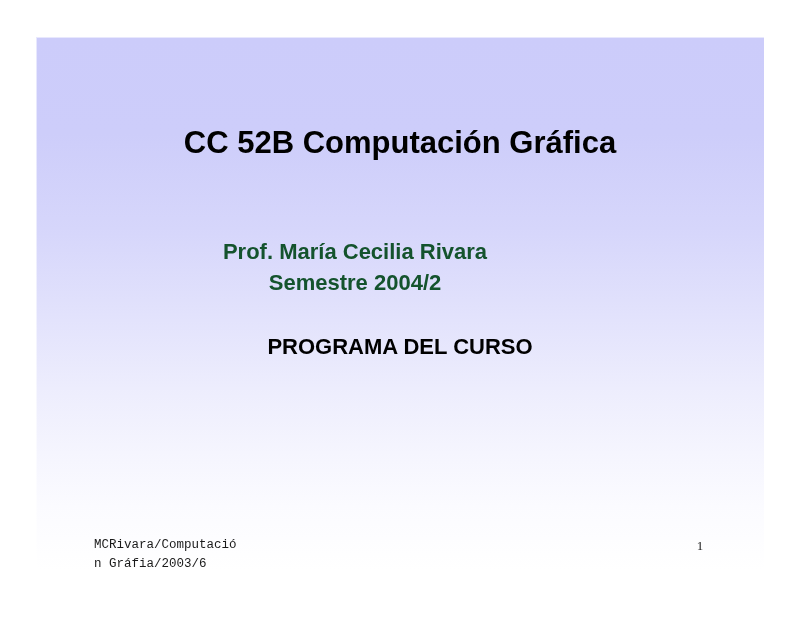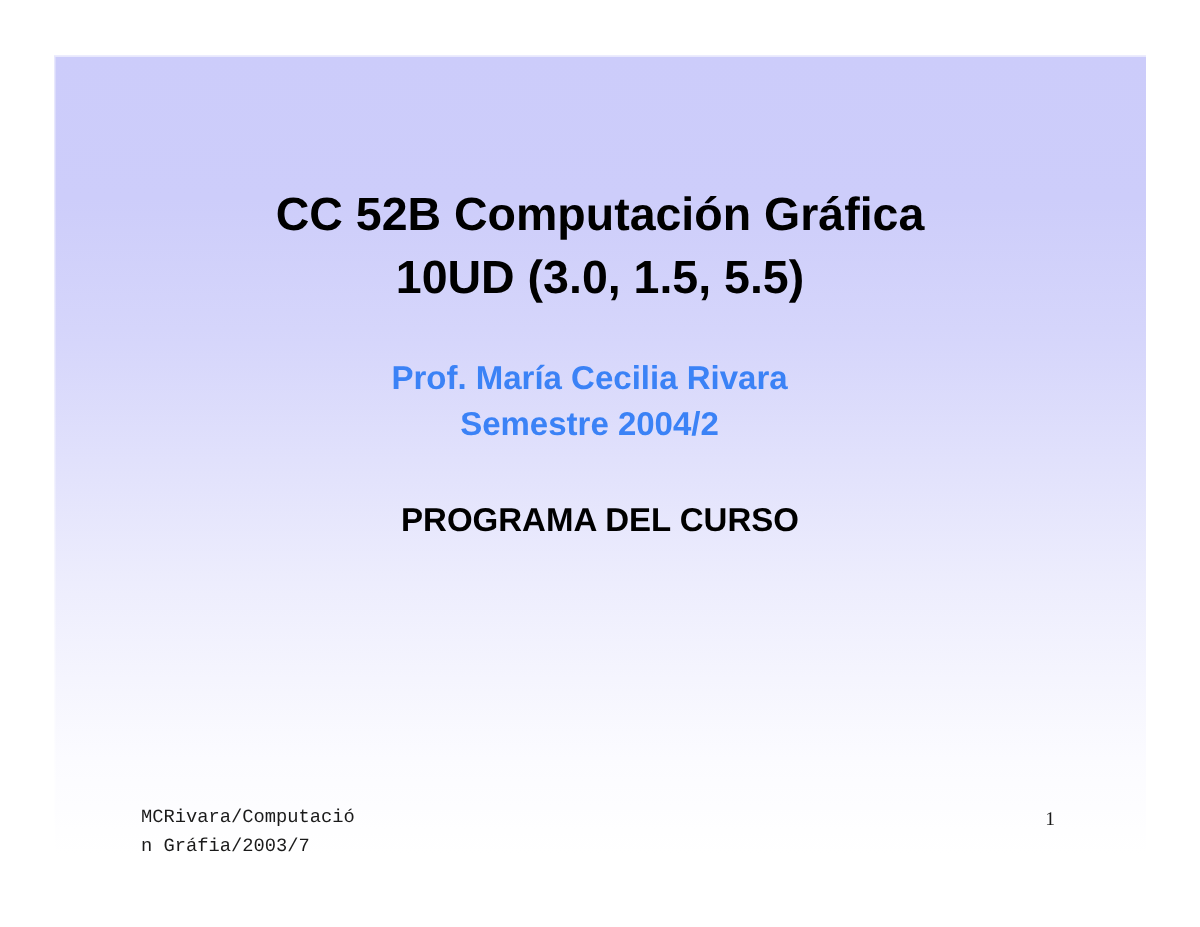--- a/index.html
+++ b/index.html
@@ -67,22 +67,21 @@
     letter-spacing: 0px;
     white-space: nowrap;
   }
 
   #author-block {
     position: absolute;
     left: 36px;
     top: 236px;
     width: 638px;
     text-align: center;
-    color: #3b82f6;
-    padding-left: 38px;
+    color: #14532d;
   }
   .author-line {
     font-size: 22px;
     font-weight: bold;
     line-height: 31px;
     white-space: nowrap;
   }
 
   #program-block {
     position: absolute;
@@ -130,32 +129,31 @@
 </style>
 </head>
 <body>
 
 <div id="page">
 
   <div id="slide-panel"></div>
 
   <div id="title-block">
     <div class="title-line">CC 52B Computación Gráfica</div>
-    <div class="title-line">10UD (3.0, 1.5, 5.5)</div>
   </div>
 
   <div id="author-block">
     <div class="author-line">Prof. María Cecilia Rivara</div>
     <div class="author-line">Semestre 2004/2</div>
   </div>
 
   <div id="program-block">
     <div class="program-line">PROGRAMA DEL CURSO</div>
   </div>
 
   <div id="footer-credit">
     <span class="credit-line">MCRivara/Computació</span>
-    <span class="credit-line">n Gráfia/2003/7</span>
+    <span class="credit-line">n Gráfia/2003/6</span>
   </div>
 
   <div id="page-number">1</div>
 
 </div>
 
 </body></html>

